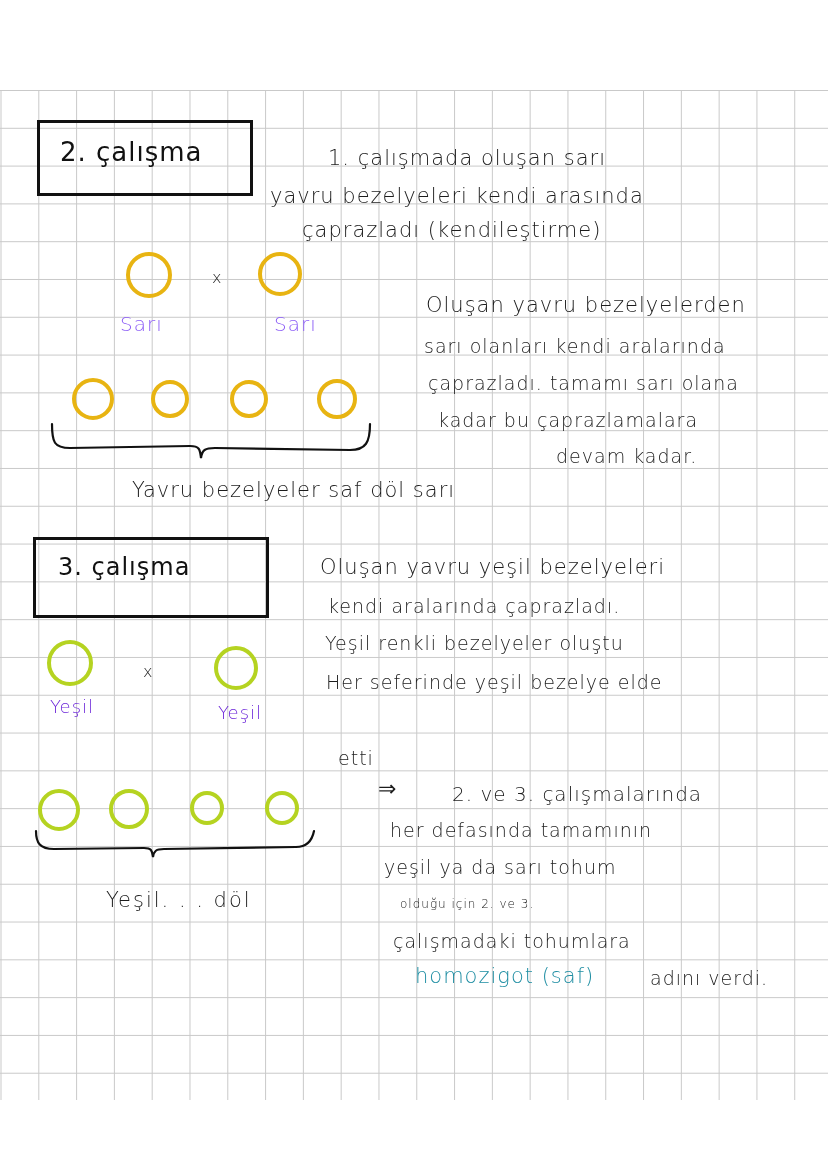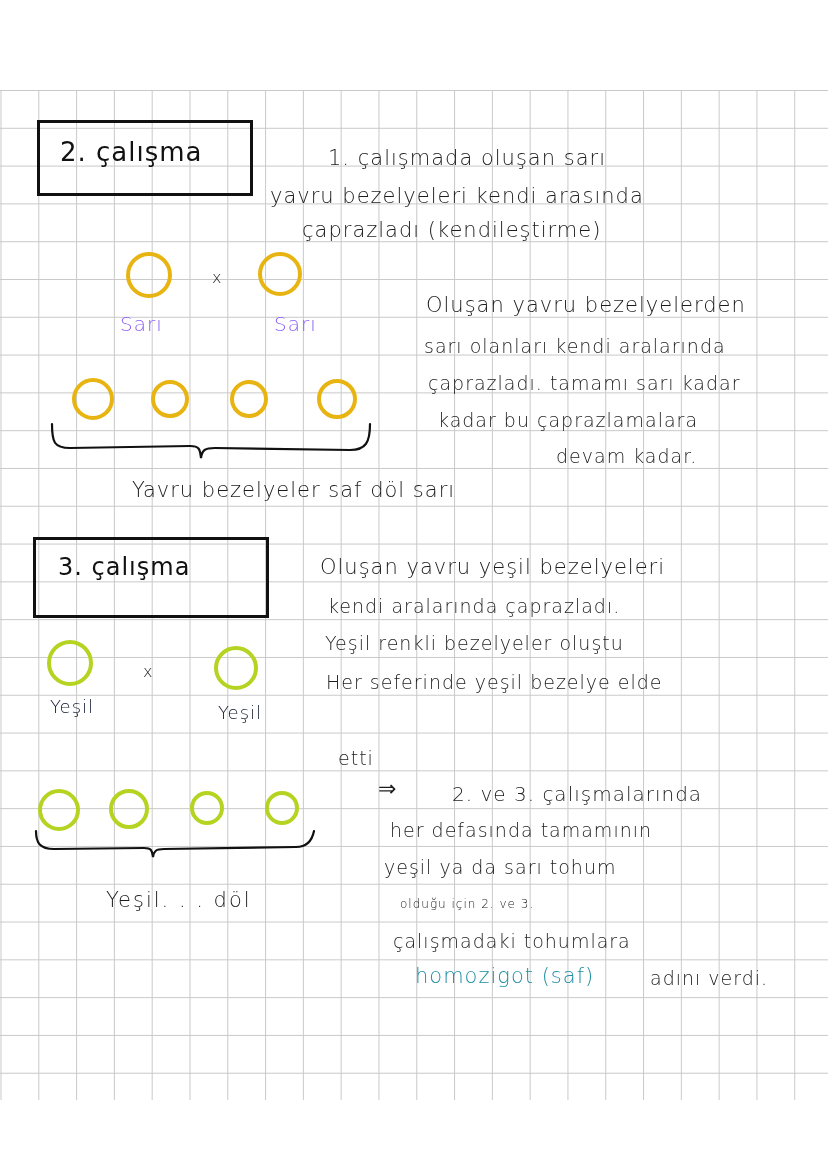--- a/index.html
+++ b/index.html
@@ -27,21 +27,21 @@
   }
   .title-text {
     position: absolute; font-size: 26px; letter-spacing: 1px; color: #111;
   }
   .circle {
     position: absolute; border-radius: 50%; box-sizing: border-box; background: transparent;
   }
   .yellow { border: 4px solid #e8b412; }
   .green { border: 4px solid #b5d321; }
   .label-y { color: #8b5cf6; font-size: 20px; }
-  .label-g { color: #0f172a; font-size: 18px; }
+  .label-g { color: #6d28d9; font-size: 18px; }
   .para { font-size: 20px; line-height: 37.8px; }
   .teal { color: #1f8ea3; }
   svg.brace { position: absolute; overflow: visible; }
 </style>
 </head>
 <body>
 
 <div class="grid"></div>
 
 <div class="title-box" style="left:37px; top:120px; width:210px; height:70px;"></div>
@@ -64,21 +64,21 @@
 <div class="circle yellow" style="left:230px; top:380px; width:38px; height:38px;"></div>
 <div class="circle yellow" style="left:317px; top:379px; width:40px; height:40px;"></div>
 
 <svg class="brace" style="left:50px; top:422px;" width="330" height="40">
   <path d="M2 2 C 2 20, 4 26, 20 26 L 140 24 C 150 24, 150 28, 151 36 C 152 28, 155 26, 165 26 L 300 28 C 316 28, 320 20, 320 2" fill="none" stroke="#111" stroke-width="2.2" stroke-linecap="round"></path>
 </svg>
 
 <div>
   <div class="hw para" style="left:426px; top:287px; font-size:21px;">Oluşan   yavru   bezelyelerden</div>
   <div class="hw para" style="left:424px; top:328px; font-size:19px;">sarı    olanları   kendi  aralarında</div>
-  <div class="hw para" style="left:428px; top:365px; font-size:19px;">çaprazladı.  tamamı   sarı  kadar</div>
+  <div class="hw para" style="left:428px; top:365px; font-size:19px;">çaprazladı.  tamamı   sarı  olana</div>
   <div class="hw para" style="left:438px; top:402px; font-size:19px;">kadar    bu   çaprazlamalara</div>
   <div class="hw para" style="left:556px; top:438px; font-size:19px;">devam   kadar.</div>
 </div>
 
 <div class="hw" style="left:132px; top:478px; font-size:21px;">Yavru   bezelyeler   saf   döl   sarı</div>
 
 <div class="title-box" style="left:33px; top:537px; width:230px; height:75px;"></div>
 <div class="title-text" style="left:58px; top:553px; font-size:24px;">3. çalışma</div>
 
 <div>

